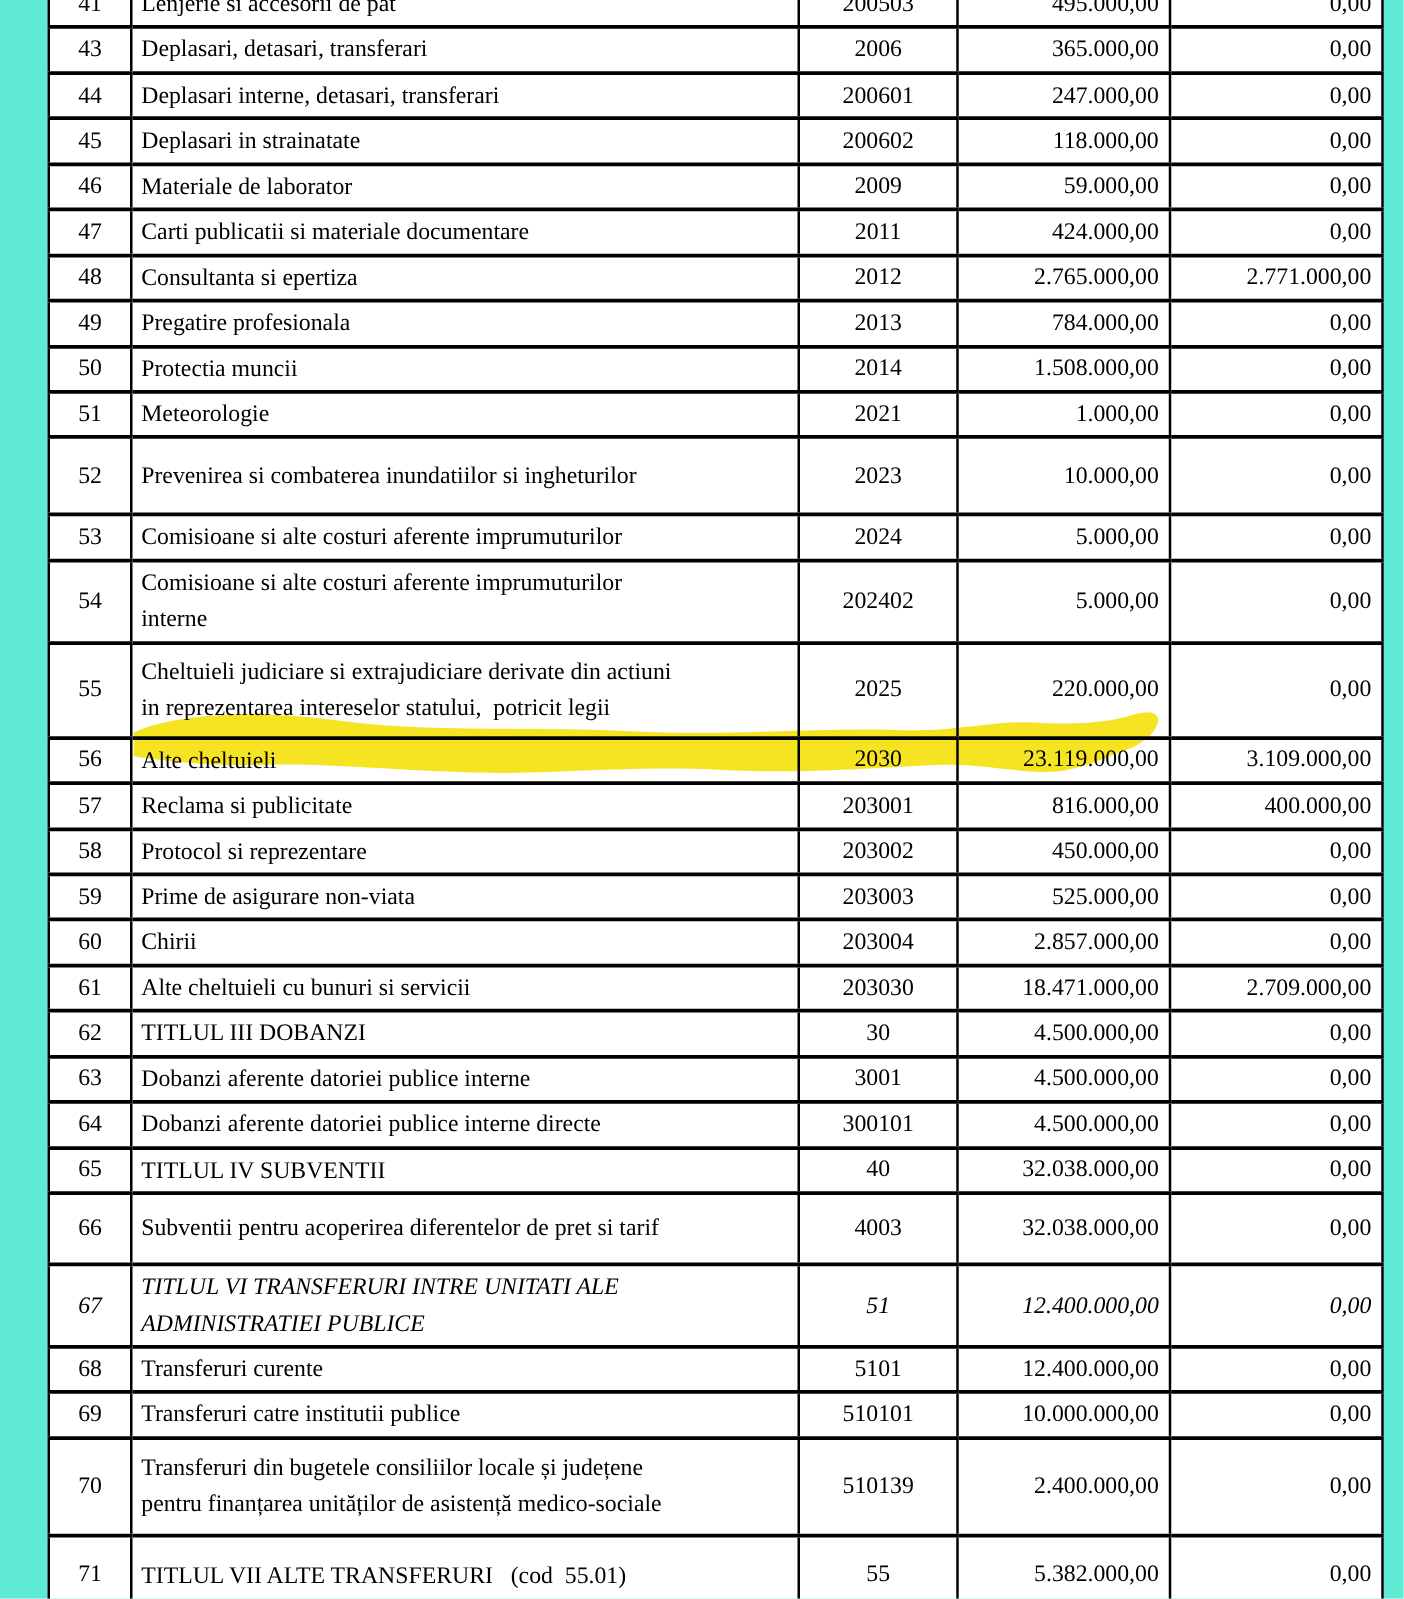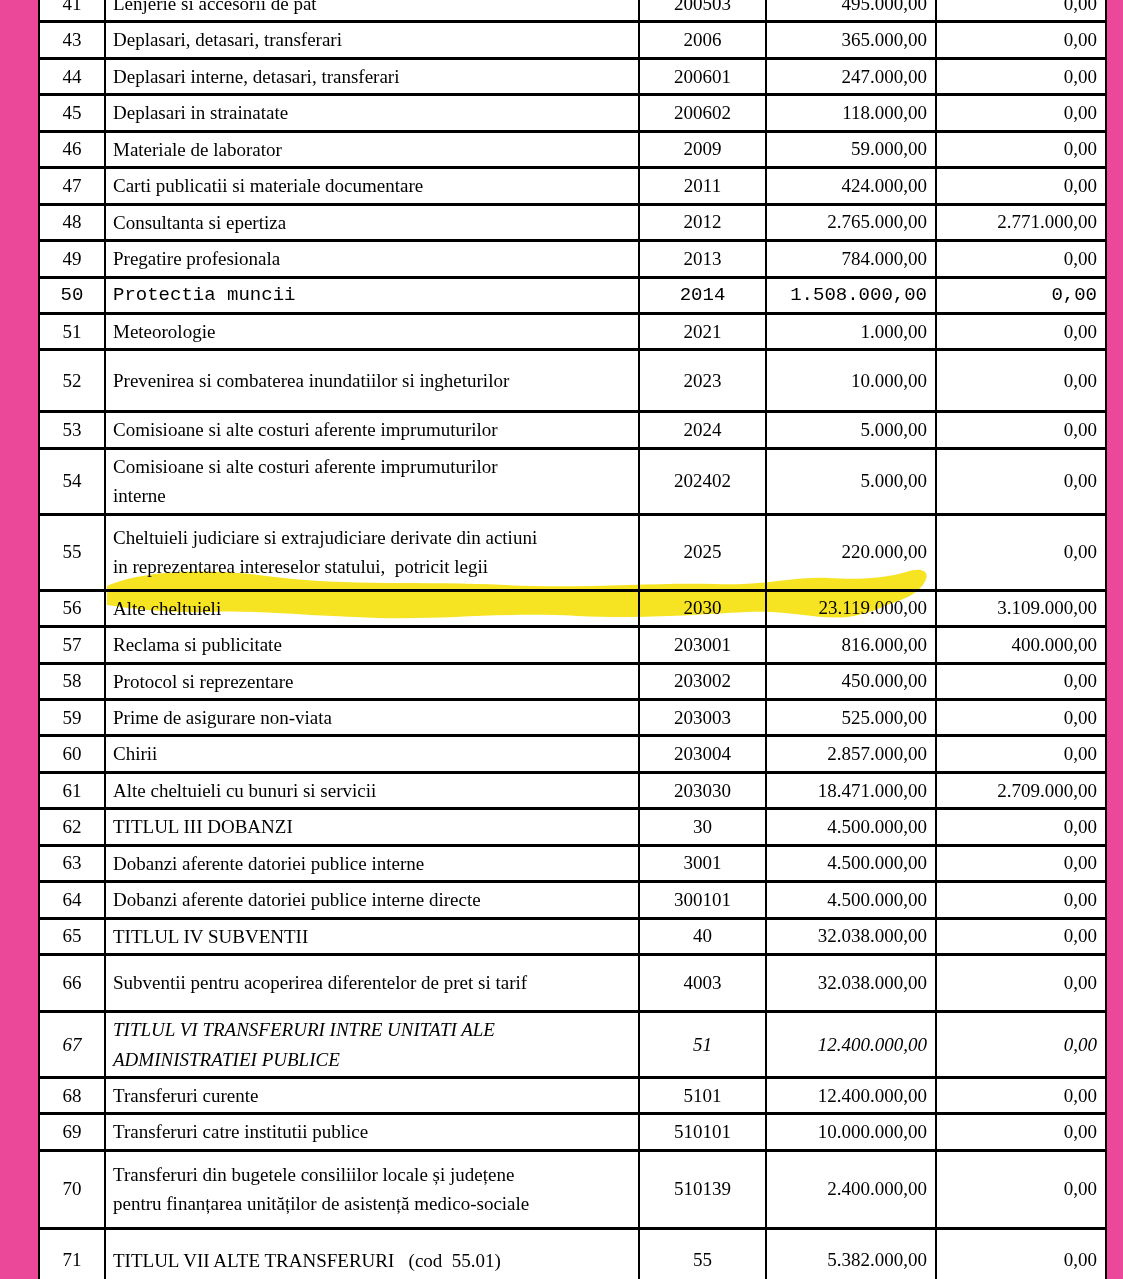--- a/index.html
+++ b/index.html
@@ -5,21 +5,21 @@
   html, body {
     margin: 0;
     padding: 0;
     background: #ffffff;
   }
   .page {
     position: relative;
     width: 1123px;
     height: 1279px;
     overflow: hidden;
-    background: #ec4899;
+    background: #5eead4;
     font-family: "Liberation Serif", serif;
     color: #000000;
   }
   table.budget {
     position: absolute;
     left: 38px;
     top: -16px;
     border-collapse: collapse;
     table-layout: fixed;
     width: 1069px;
@@ -128,21 +128,21 @@
           <td class="amt">2.765.000,00</td>
           <td class="amt">2.771.000,00</td>
         </tr>
         <tr style="height: 31px;">
           <td class="num">49</td>
           <td class="desc">Pregatire profesionala</td>
           <td class="code">2013</td>
           <td class="amt">784.000,00</td>
           <td class="amt">0,00</td>
         </tr>
-        <tr style="height: 31px; font-family: Liberation Mono, monospace;">
+        <tr style="height: 31px;">
           <td class="num">50</td>
           <td class="desc">Protectia muncii</td>
           <td class="code">2014</td>
           <td class="amt">1.508.000,00</td>
           <td class="amt">0,00</td>
         </tr>
         <tr style="height: 31px;">
           <td class="num">51</td>
           <td class="desc">Meteorologie</td>
           <td class="code">2021</td>

